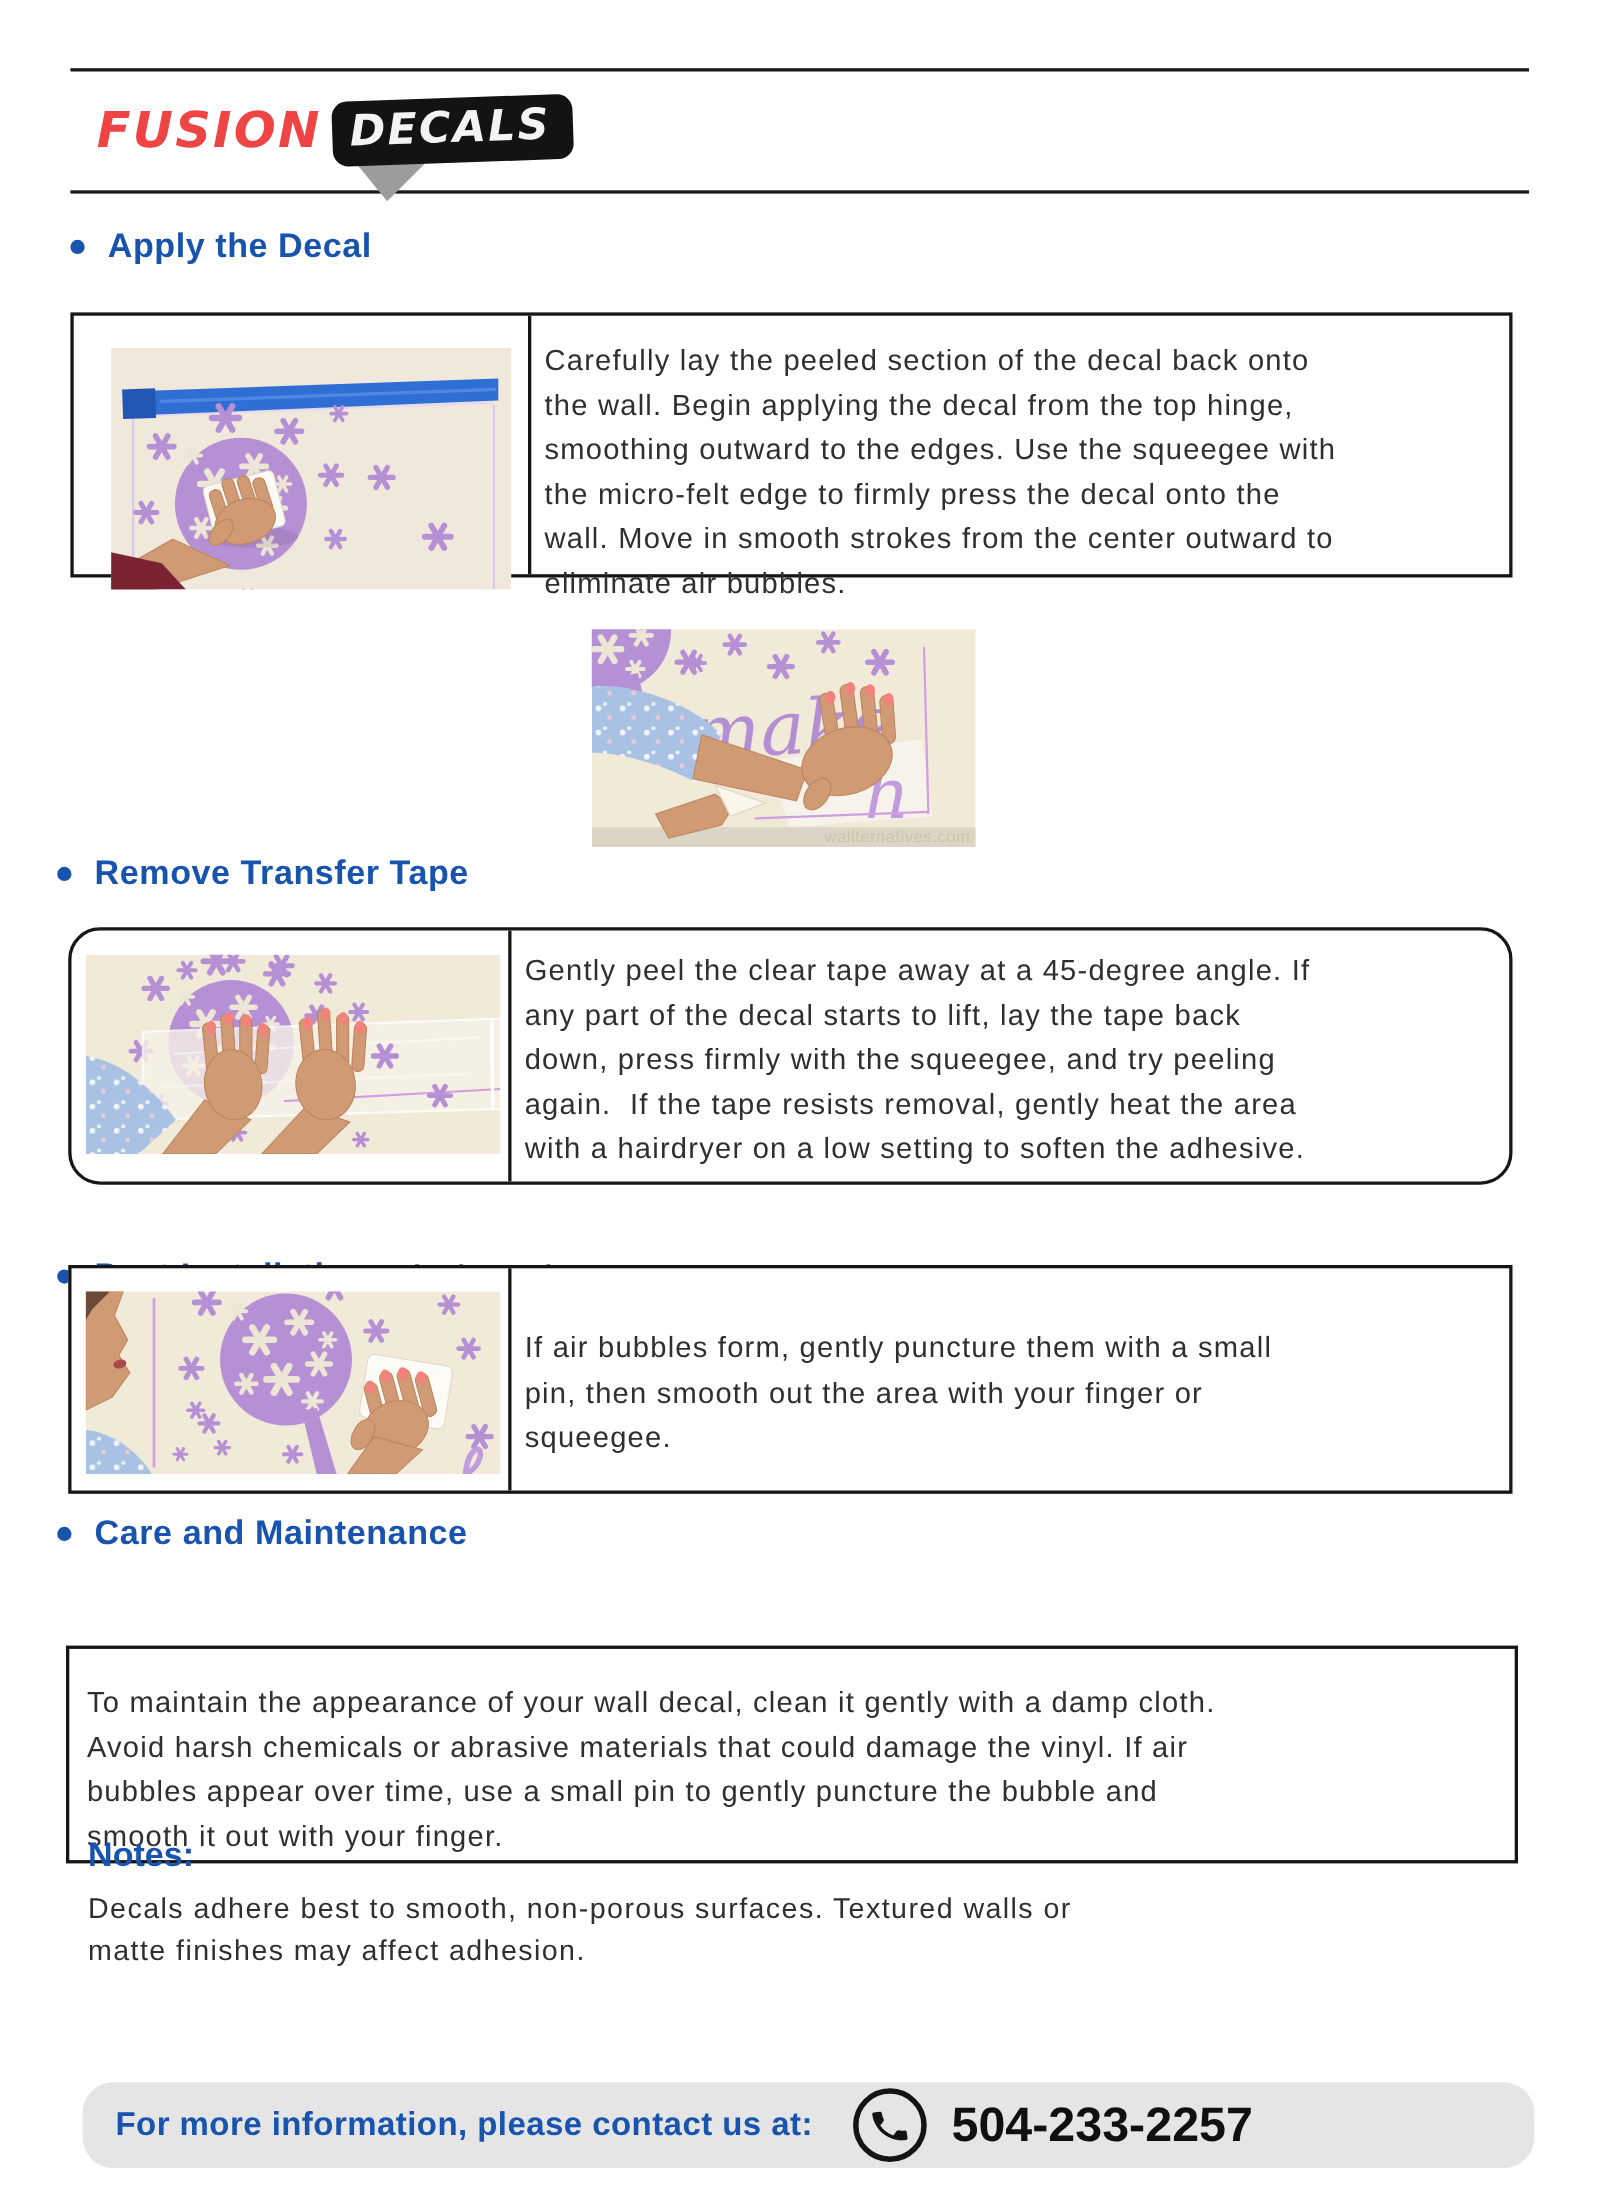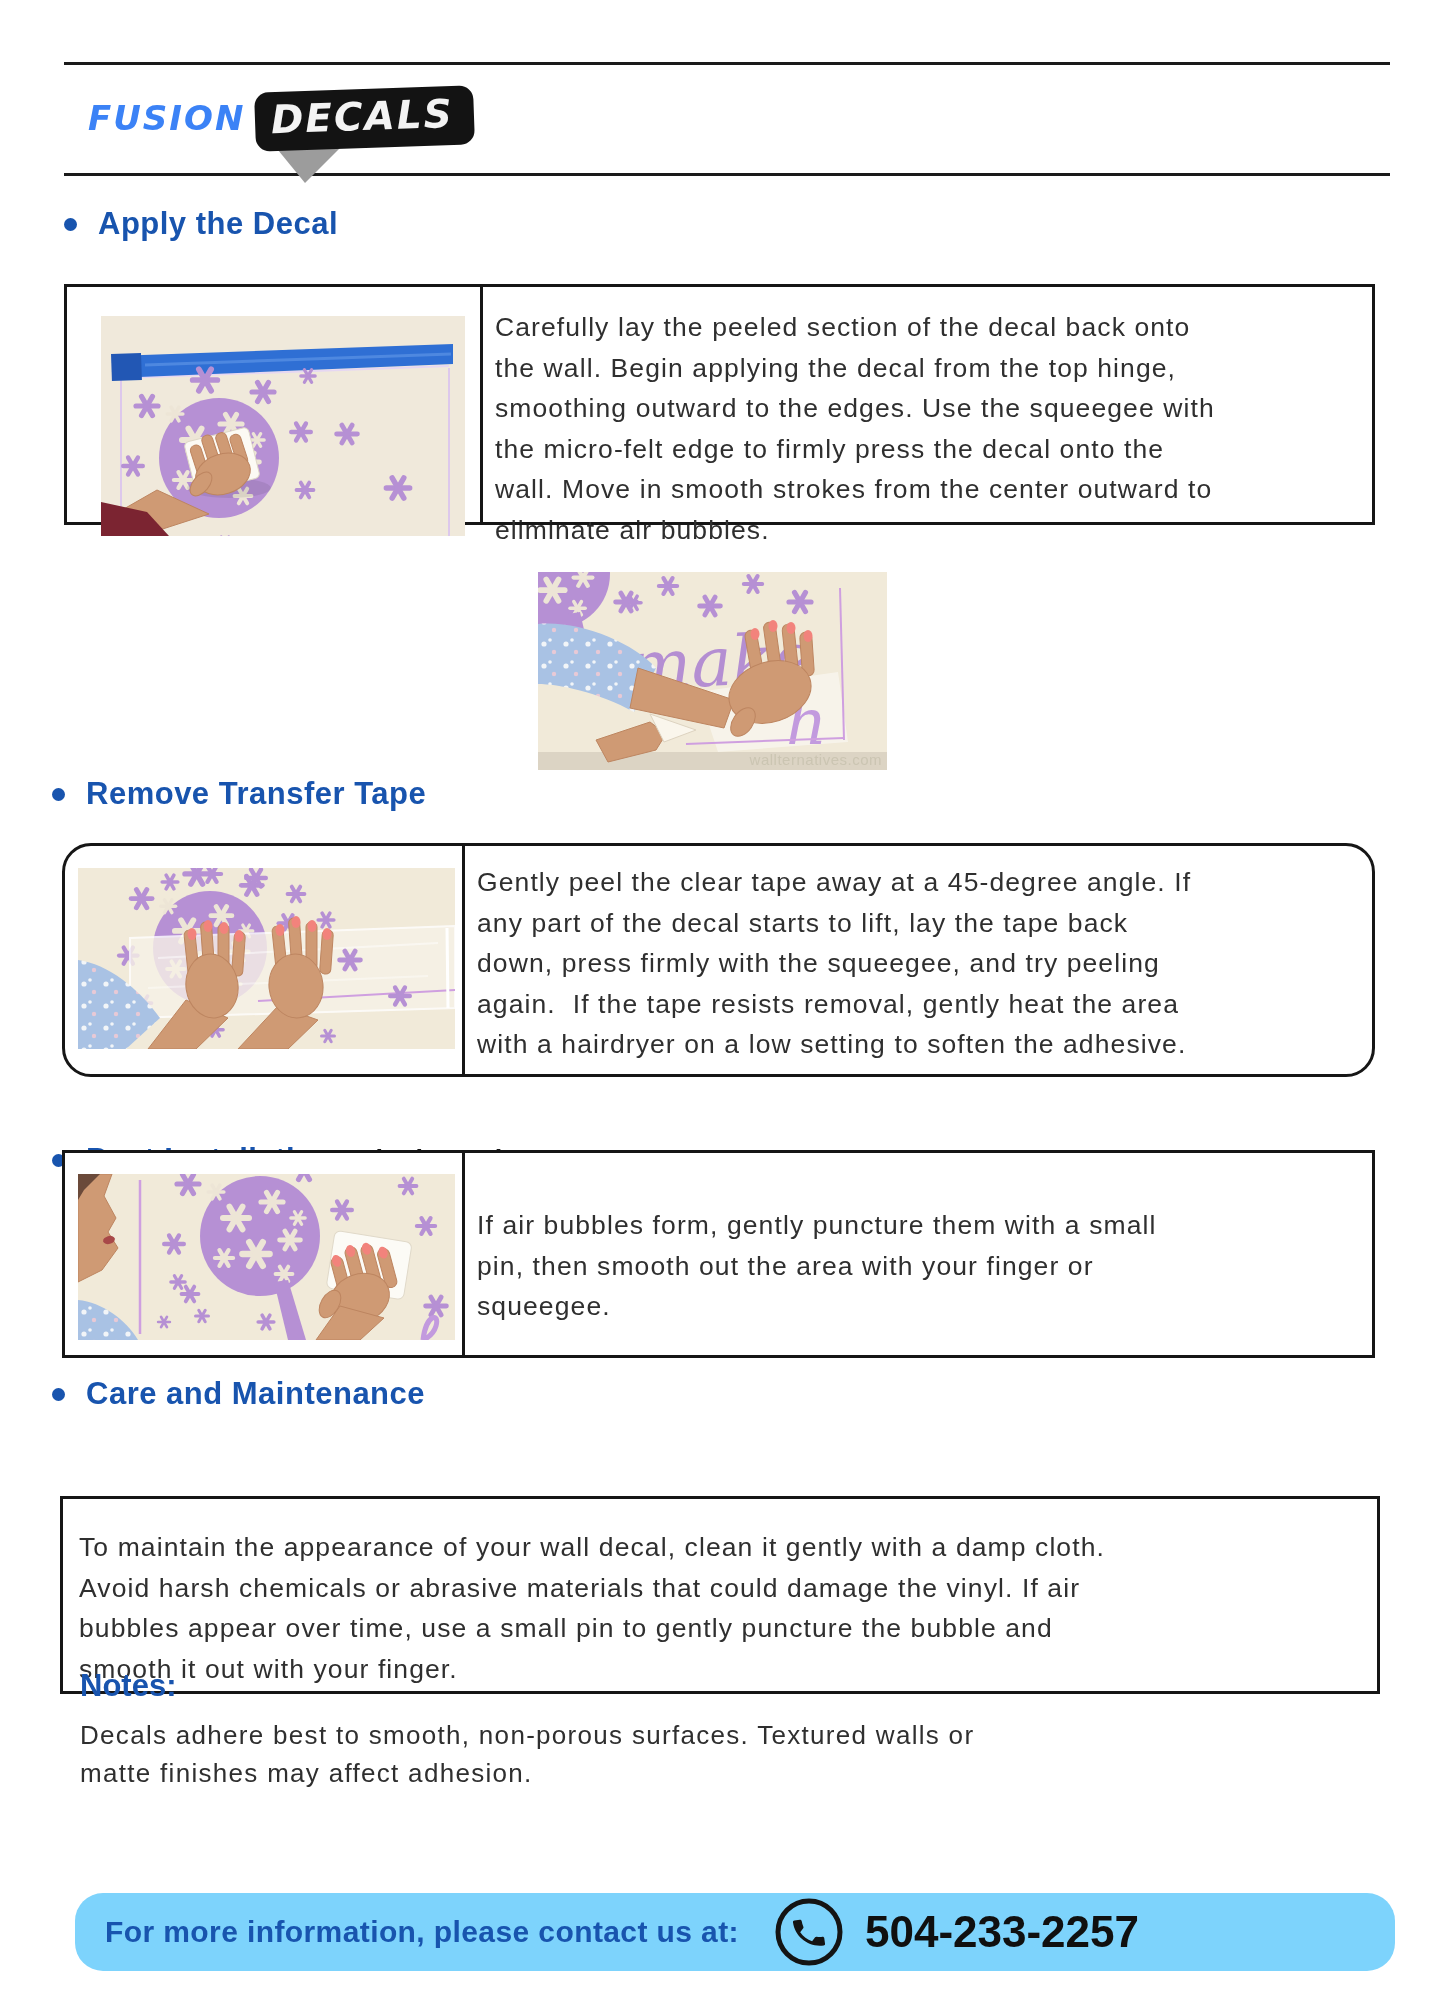--- a/index.html
+++ b/index.html
@@ -5,21 +5,21 @@
   html,body{margin:0;padding:0;background:#ffffff;}
   .page{position:relative;width:1454px;height:2000px;background:#ffffff;overflow:hidden;
         font-family:"Liberation Sans",sans-serif;}
   .rule{position:absolute;left:64px;width:1326px;height:3px;background:#1a1a1a;}
   .rule-top{top:62px}
   .rule-bottom{top:173px}
 
   
   .logo{position:absolute;left:88px;top:82px;height:72px;display:flex;align-items:center;z-index:2;}
   .logo-fusion{font-family:"DejaVu Sans",sans-serif;font-style:italic;font-weight:bold;
-               font-size:34px;letter-spacing:2px;color:#3b82f6;}
+               font-size:45px;letter-spacing:2px;color:#ef4444;}
   .logo-badge-wrap{position:relative;margin-left:10px;display:inline-block;}
   .logo-badge{display:inline-block;background:#131313;color:#f3f3f3;font-family:"DejaVu Sans",sans-serif;
               font-style:italic;font-weight:bold;font-size:39px;letter-spacing:2px;
               padding:5px 20px 9px 16px;border-radius:14px;transform:rotate(-2deg);
               position:relative;z-index:2;}
   .logo-tail{position:absolute;left:14px;top:50px;z-index:1;}
 
   
   .sec-heading{position:absolute;display:flex;align-items:center;}
   .bullet{width:13px;height:13px;border-radius:50%;background:#1854ae;margin-right:21px;flex:none;}
@@ -52,21 +52,21 @@
   .tc4{padding:28px 20px 0 16px;}
   .ph-mid{position:absolute;left:538px;top:572px;width:349px;height:198px;}
 
   
   .notes-title{position:absolute;left:80px;top:1668px;font-size:31px;font-weight:bold;color:#1854ae;}
   .notes-body{position:absolute;left:80px;top:1716px;font-size:26px;line-height:38px;
               letter-spacing:1.3px;color:#2f2f2f;}
 
   
   .footer{position:absolute;left:75px;top:1893px;width:1320px;height:78px;border-radius:28px;
-          background:#7dd3fc;display:flex;align-items:center;}
+          background:#e5e5e5;display:flex;align-items:center;}
   .footer-label{margin-left:30px;font-size:30px;font-weight:bold;color:#1854ae;letter-spacing:.4px;white-space:nowrap;}
   .footer-phone-icon{margin-left:30px;flex:none;display:block;}
   .footer-number{margin-left:16px;font-size:44px;font-weight:bold;color:#101010;white-space:nowrap;}
 </style>
 </head>
 <body>
 
 <svg width="0" height="0" style="position:absolute" aria-hidden="true">
   <defs>
     <g id="b6">

